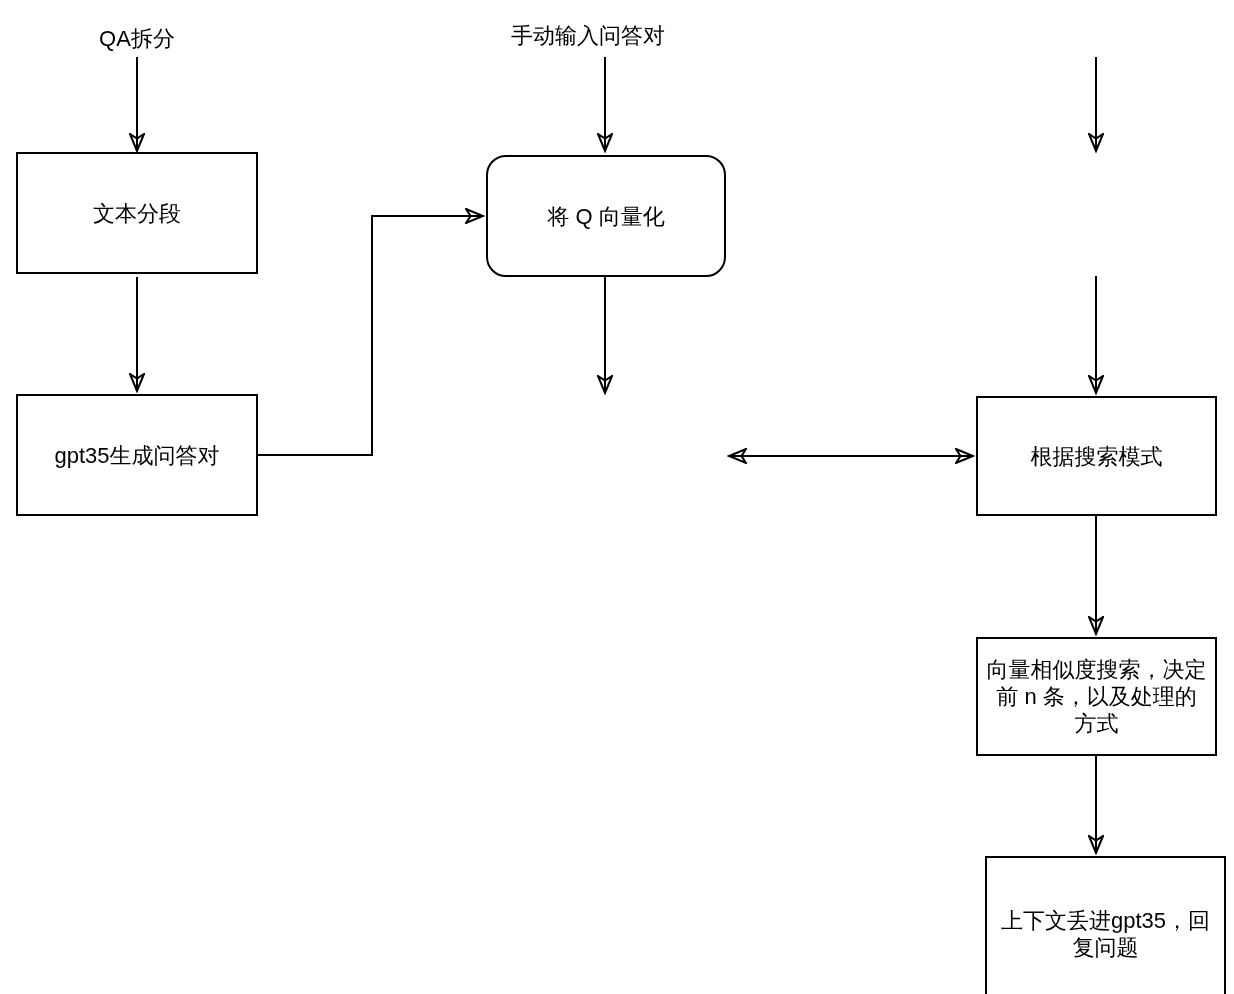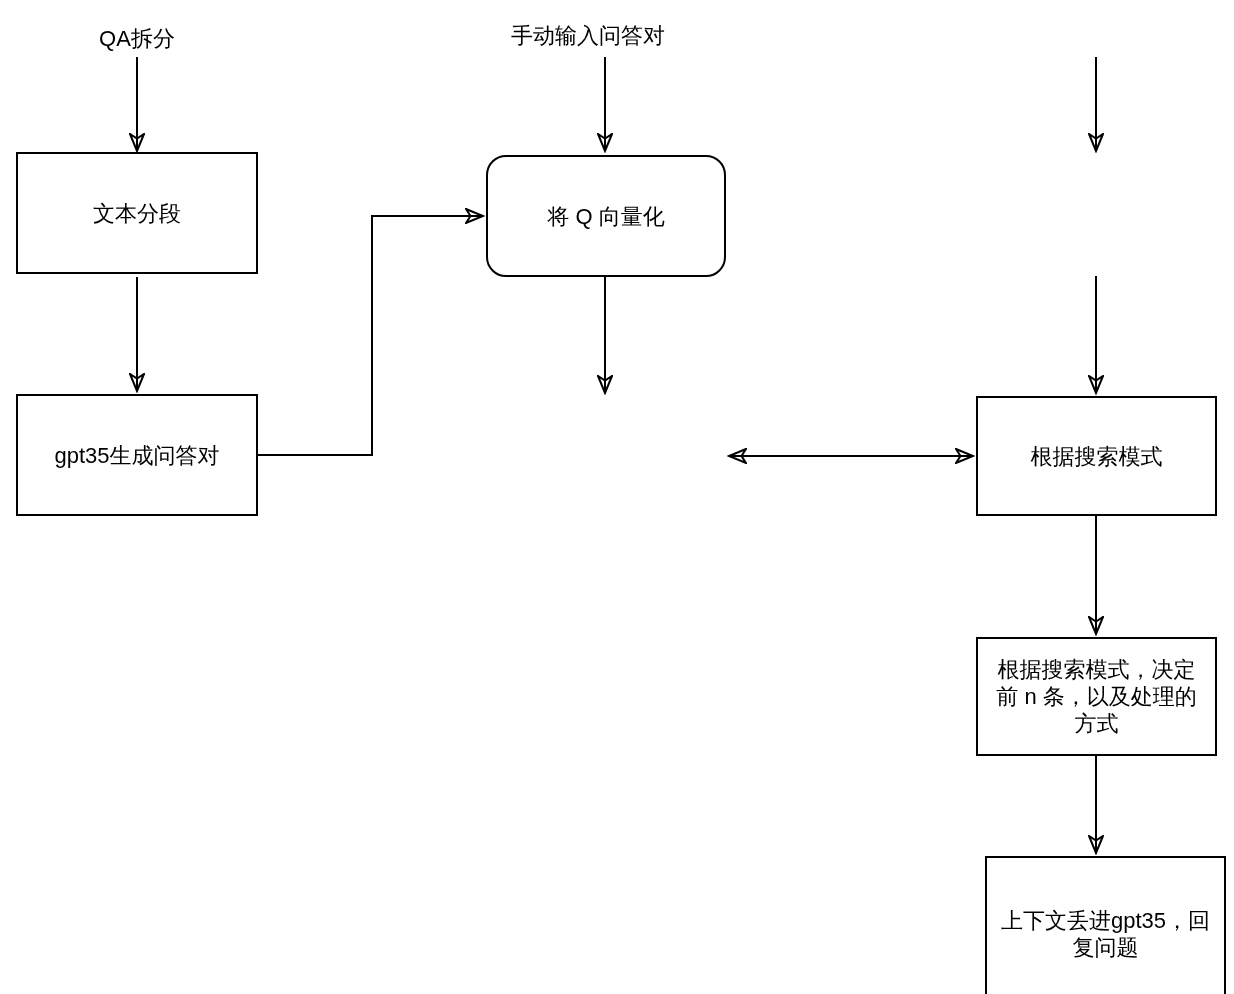--- a/index.html
+++ b/index.html
@@ -91,19 +91,19 @@
     <path d="M 1096 756 L 1096 853" marker-end="url(#arrowEnd)"></path>
   </svg>
 
   <div class="entry-label" id="label-qa-split">QA拆分</div>
   <div class="entry-label" id="label-manual-input">手动输入问答对</div>
 
   <div class="node" id="node-text-segmentation">文本分段</div>
   <div class="node" id="node-gpt35-generate-qa">gpt35生成问答对</div>
   <div class="node" id="node-vectorize-q">将 Q 向量化</div>
   <div class="node" id="node-similarity-search">根据搜索模式</div>
-  <div class="node" id="node-search-mode">根据搜索模式，决定
+  <div class="node" id="node-search-mode">向量相似度搜索，决定
 前 n 条，以及处理的
 方式</div>
   <div class="node" id="node-gpt35-answer">上下文丢进gpt35，回
 复问题</div>
 
 </div>
 
 </body></html>

